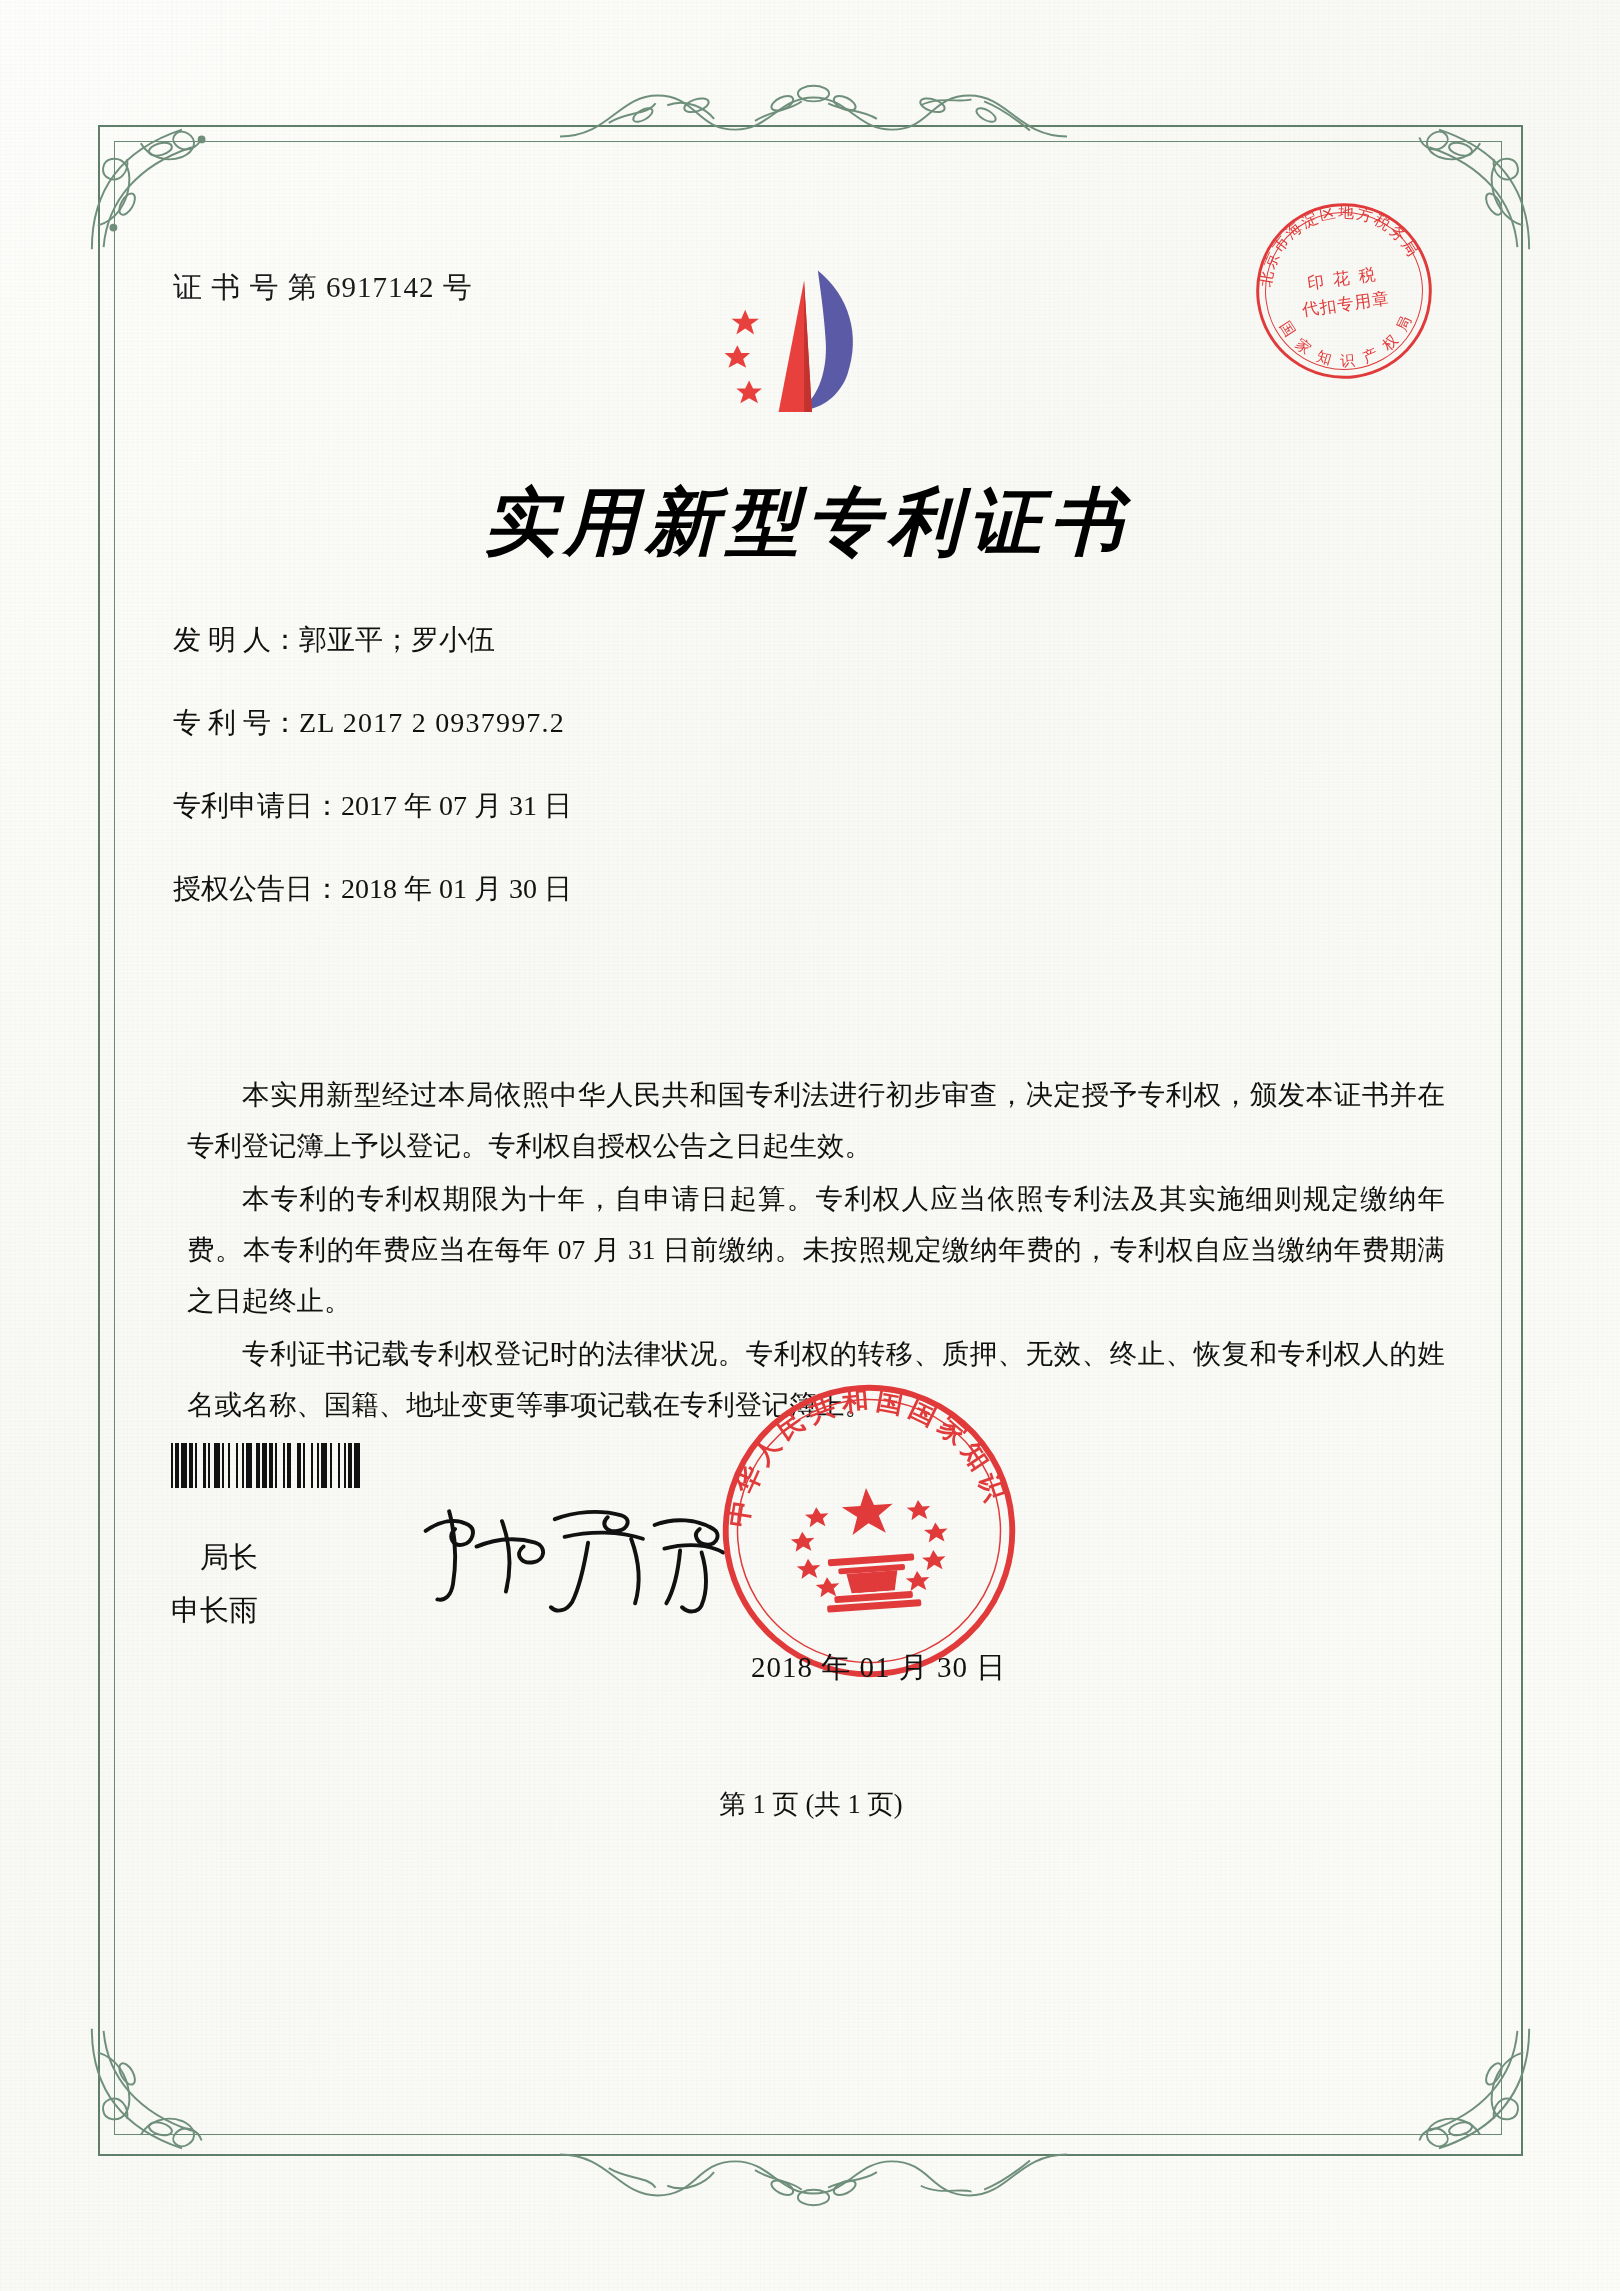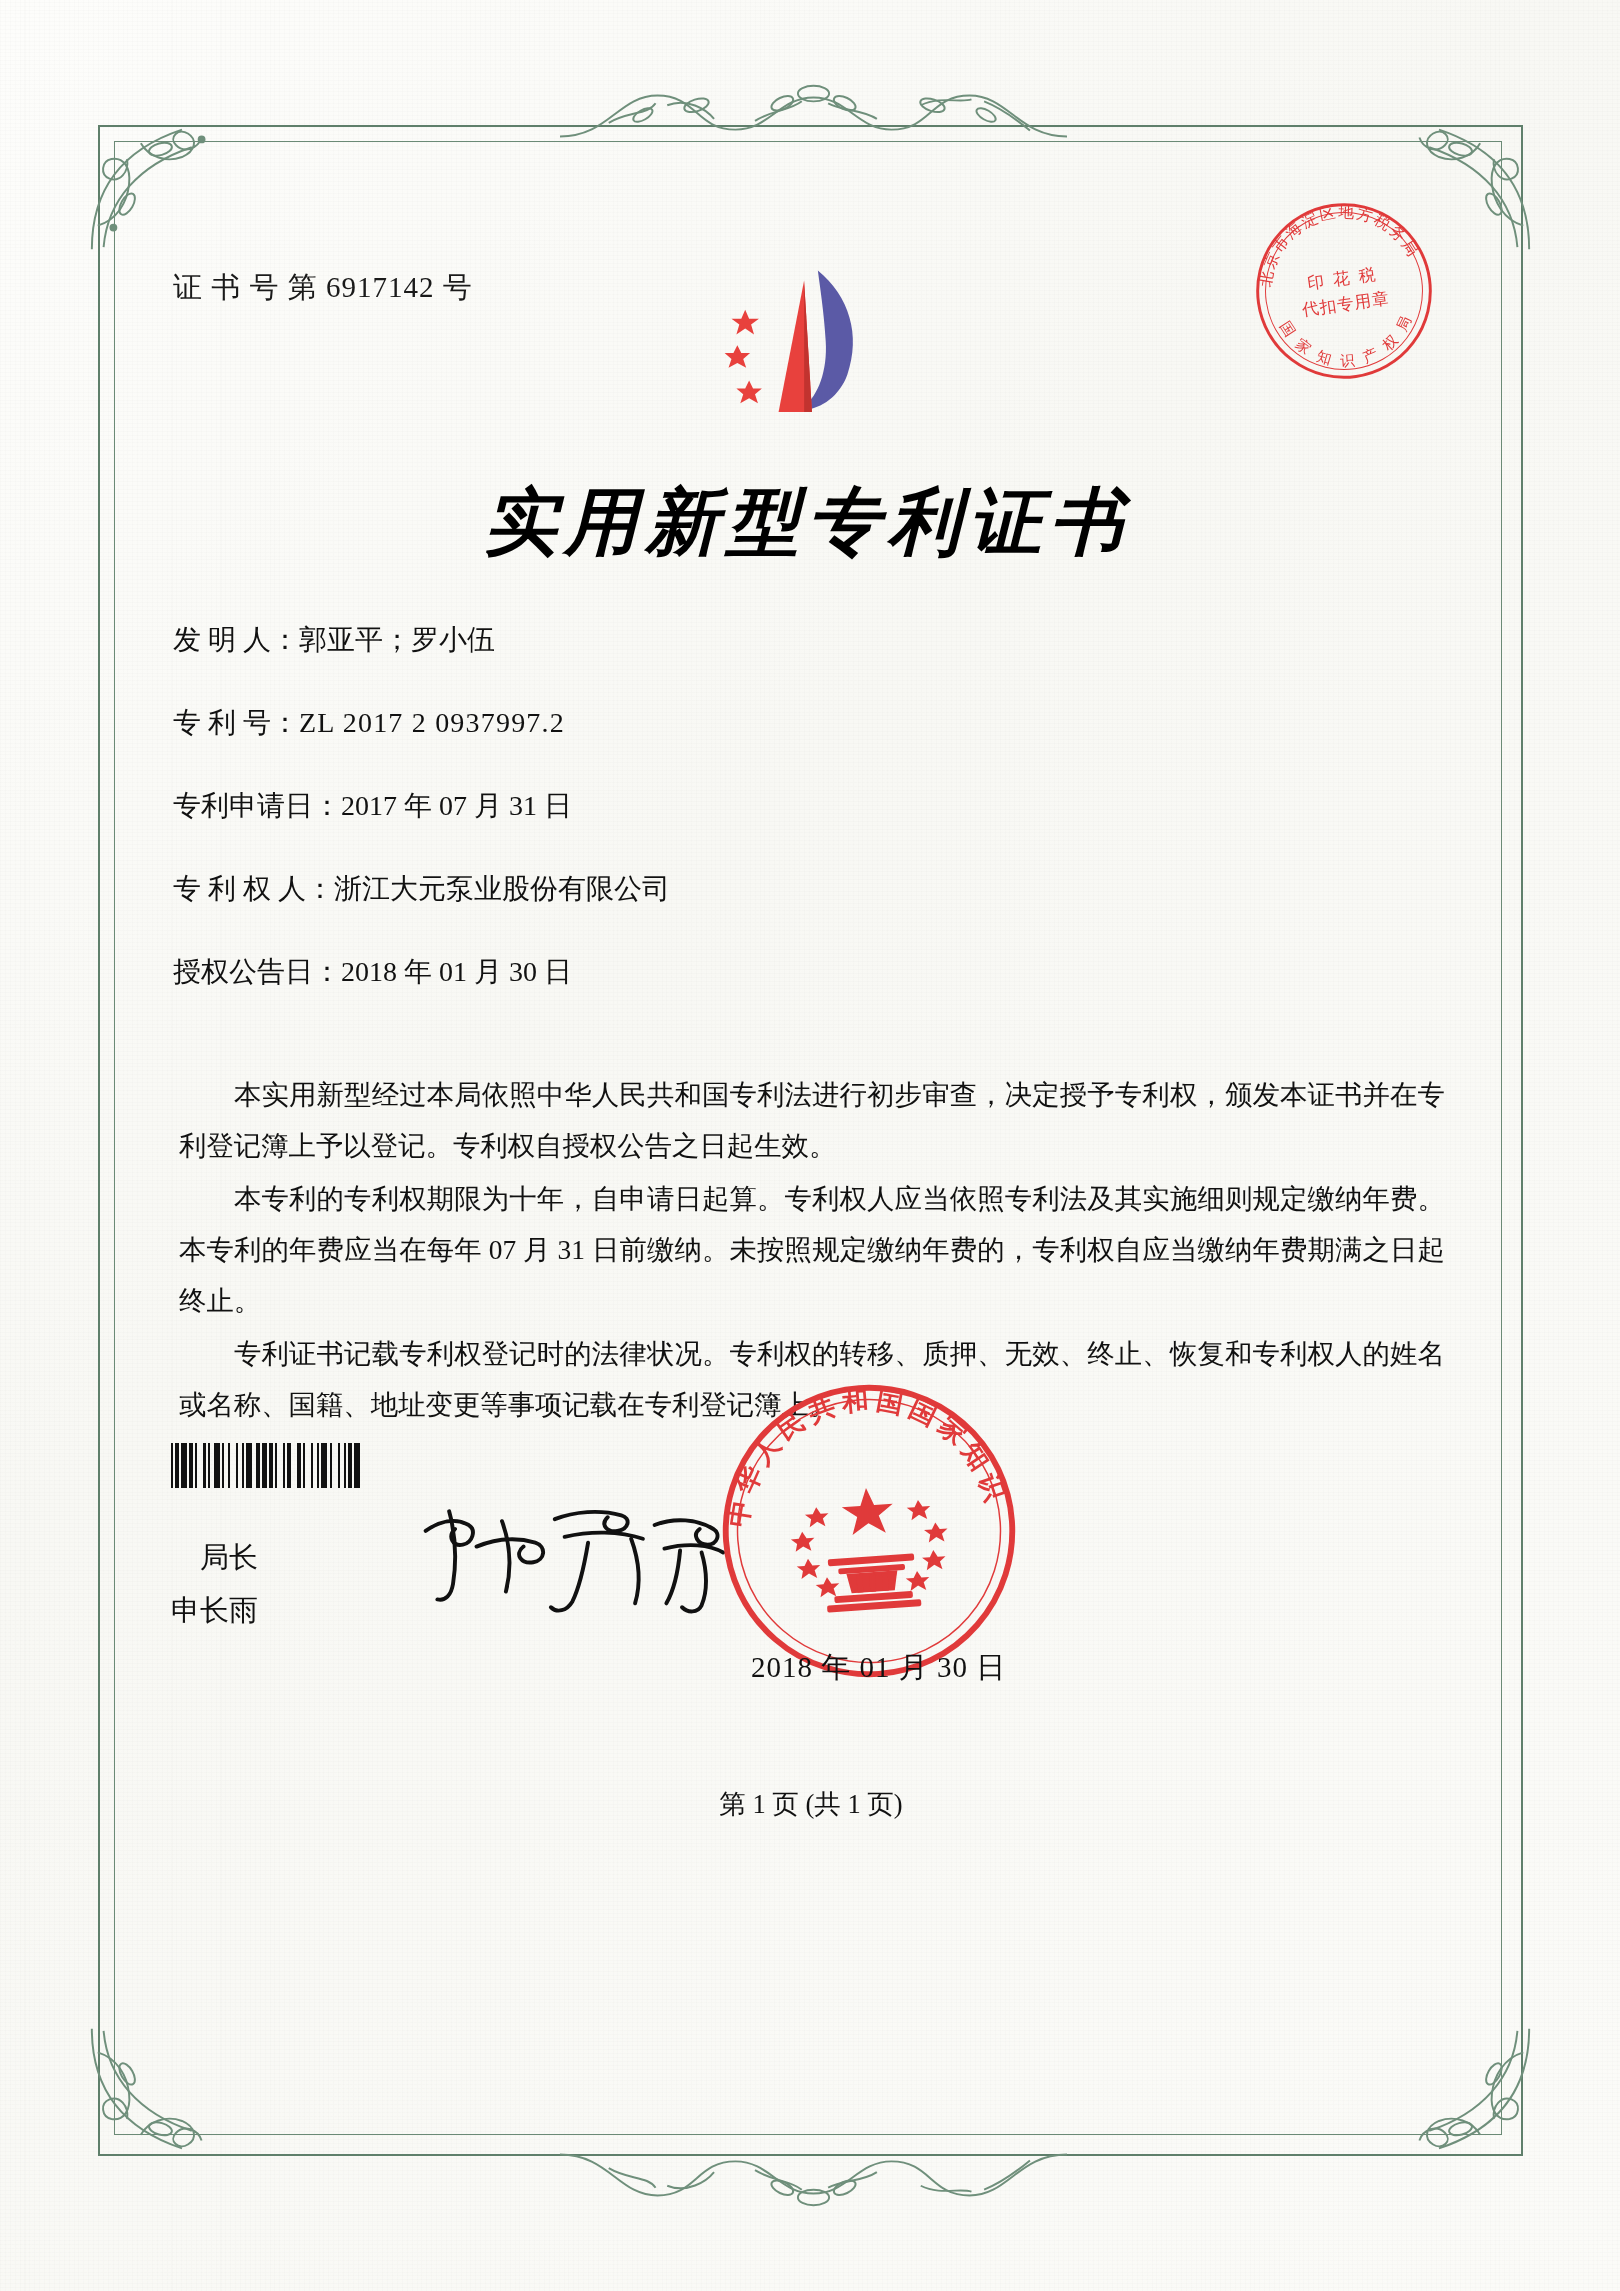--- a/index.html
+++ b/index.html
@@ -145,21 +145,21 @@
   .paragraphs {
     position: absolute;
     left: 57px; top: 929px;
     width: 1274px;
     font-size: 27.4px;
     line-height: 51px;
     color: #111;
     text-align: justify;
   }
   .paragraphs p {
-    margin: 0 0 2px 8px;
+    margin: 0 0 2px 16px;
     text-indent: 55px;
   }
 
   
   .barcode {
     position: absolute;
     left: 57px; top: 1302px;
     width: 431px; height: 45px;
     display: flex;
     align-items: stretch;
@@ -338,23 +338,20 @@
 
     <div class="fields">
       <div class="field-row">
         <span class="field-label">发  明  人：</span><span class="field-value">郭亚平；罗小伍</span>
       </div>
       <div class="field-row">
         <span class="field-label">专  利  号：</span><span class="field-value mono-val">ZL 2017 2 0937997.2</span>
       </div>
       <div class="field-row">
         <span class="field-label">专利申请日：</span><span class="field-value">2017 年 07 月 31 日</span>
-      </div>
-      <div class="field-row">
-        <span class="field-label">专 利 权 人：</span><span class="field-value">浙江大元泵业股份有限公司</span>
       </div>
       <div class="field-row">
         <span class="field-label">授权公告日：</span><span class="field-value">2018 年 01 月 30 日</span>
       </div>
     </div>
 
     <div class="paragraphs">
       <p>本实用新型经过本局依照中华人民共和国专利法进行初步审查，决定授予专利权，颁发本证书并在专利登记簿上予以登记。专利权自授权公告之日起生效。</p>
       <p>本专利的专利权期限为十年，自申请日起算。专利权人应当依照专利法及其实施细则规定缴纳年费。本专利的年费应当在每年 07 月 31 日前缴纳。未按照规定缴纳年费的，专利权自应当缴纳年费期满之日起终止。</p>
       <p>专利证书记载专利权登记时的法律状况。专利权的转移、质押、无效、终止、恢复和专利权人的姓名或名称、国籍、地址变更等事项记载在专利登记簿上。</p>

